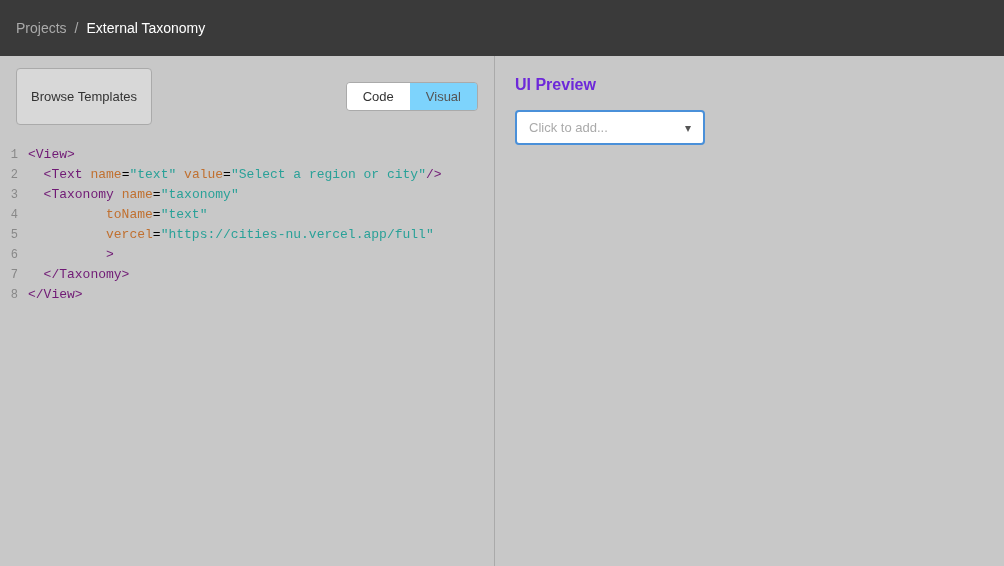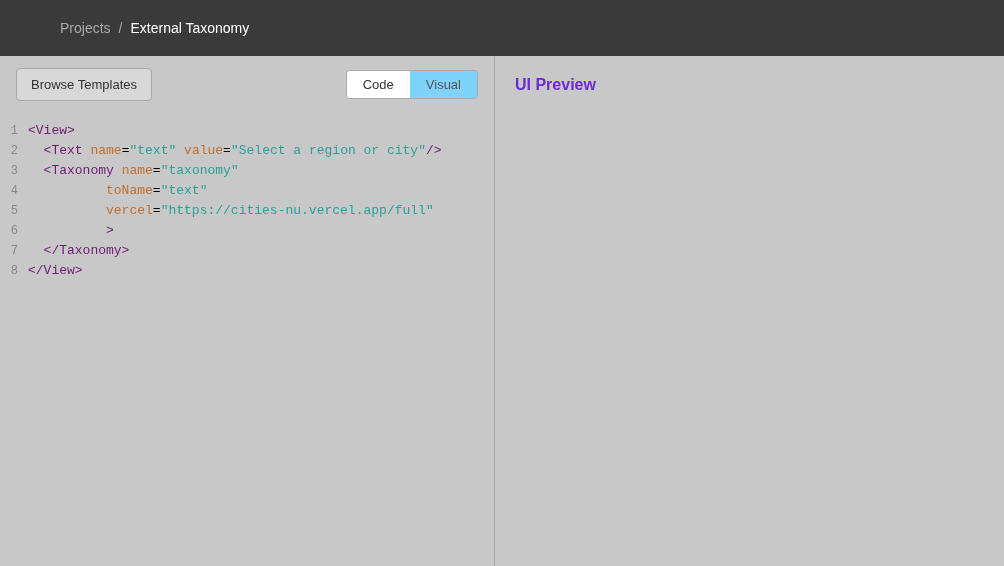--- a/index.html
+++ b/index.html
@@ -17,21 +17,20 @@
       height: 56px;
       display: flex;
       align-items: center;
       padding: 0 16px;
       justify-content: space-between;
     }
     .topnav-left {
       display: flex;
       align-items: center;
       gap: 8px;
-      margin-left: 44px;
     }
     .breadcrumb-projects {
       color: #aaa;
       font-size: 14px;
       cursor: pointer;
     }
     .breadcrumb-sep {
       color: #aaa;
       font-size: 14px;
     }
@@ -89,21 +88,21 @@
       align-items: center;
       justify-content: space-between;
       padding: 12px 16px;
       background: #c8c8c8;
     }
 
     .browse-templates-btn {
       background: #d8d8d8;
       border: 1px solid #aaa;
       border-radius: 4px;
-      padding: 8px 14px;
+      padding: 20px 14px;
       font-size: 13px;
       color: #333;
       cursor: pointer;
     }
 
     .code-visual-toggle {
       display: flex;
       border: 1px solid #aaa;
       border-radius: 4px;
       overflow: hidden;
@@ -248,15 +247,19 @@
         </div>
         <div class="code-line">
           <span class="line-num">8</span>
           <span class="line-content"><span class="tag">&lt;/View&gt;</span></span>
         </div>
       </div>
   </div>
 
   <div class="right-panel">
     <div class="ui-preview-title">UI Preview</div>
+    <div class="dropdown-field">
+      <span class="dropdown-placeholder">Click to add...</span>
+      <span class="dropdown-arrow">▾</span>
+    </div>
   </div>
 
 </div>
 
 </body></html>

